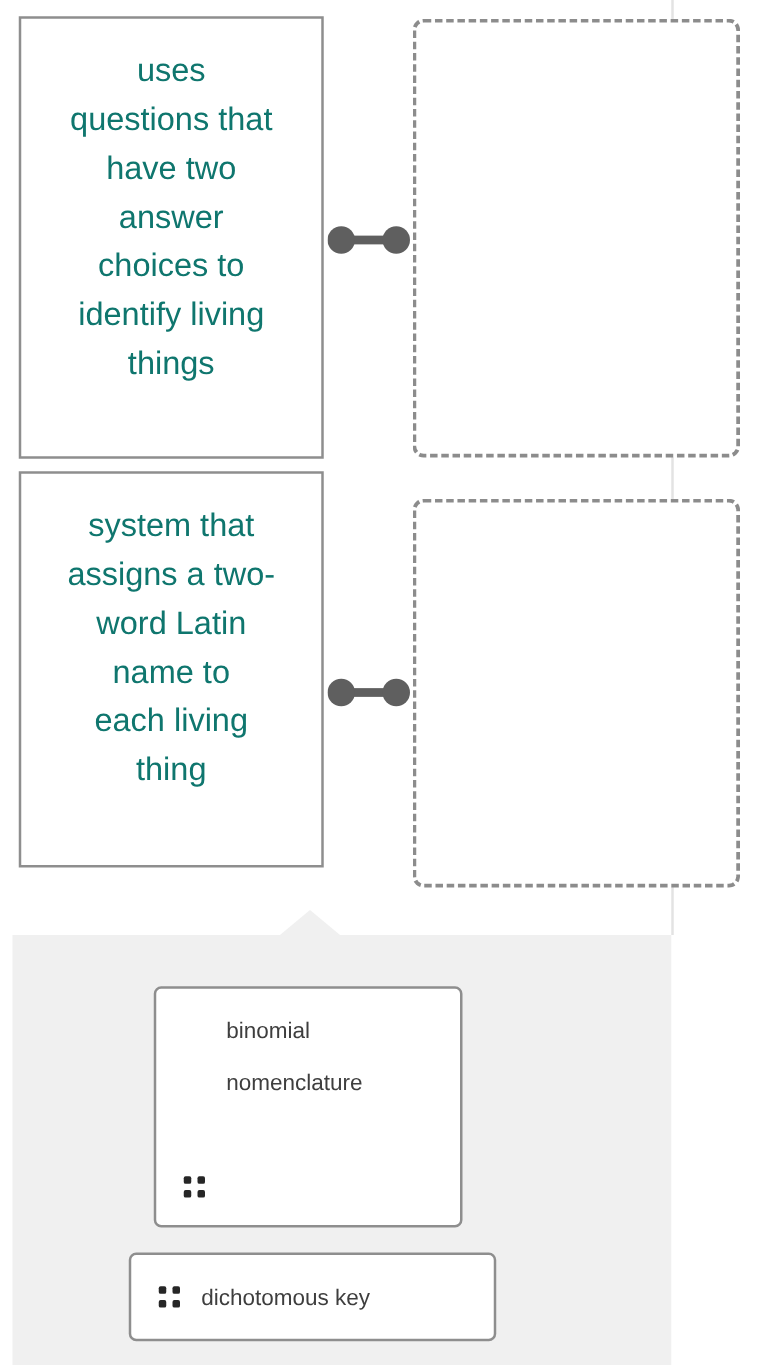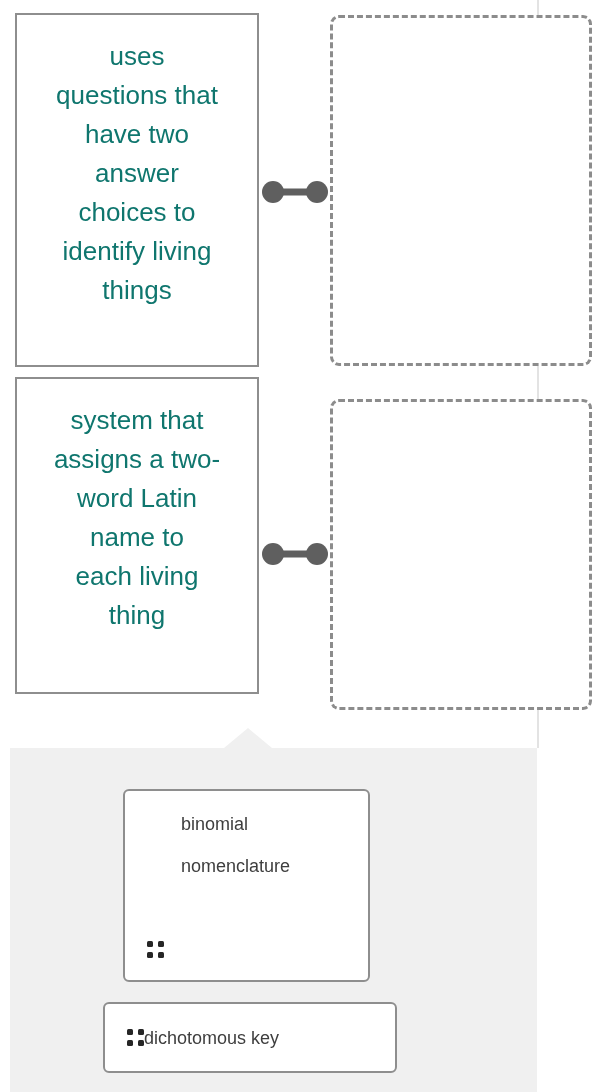--- a/index.html
+++ b/index.html
@@ -90,21 +90,21 @@
     font-size: 18px;
     color: #3e3e3e;
     white-space: pre-line;
   }
   .option-card.tall .option-text {
     position: absolute;
     left: 56px; top: 12px;
     line-height: 42px;
     text-align: left;
   }
-  .option-card.wide .option-text { line-height: 30px; }
+  .option-card.wide .option-text { margin-left: 17px; line-height: 30px; }
   .drag-handle {
     display: grid;
     grid-template-columns: 6px 6px;
     grid-template-rows: 6px 6px;
     gap: 5px;
     width: 17px; height: 17px;
   }
   .drag-handle i {
     display: block;
     width: 6px; height: 6px;

